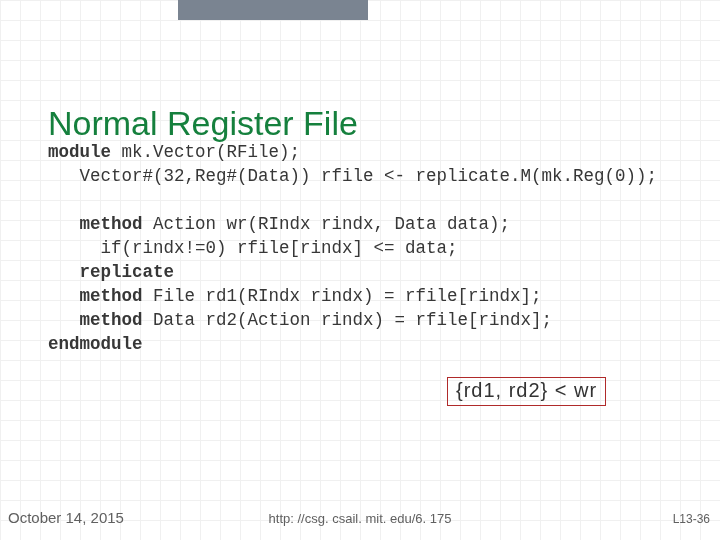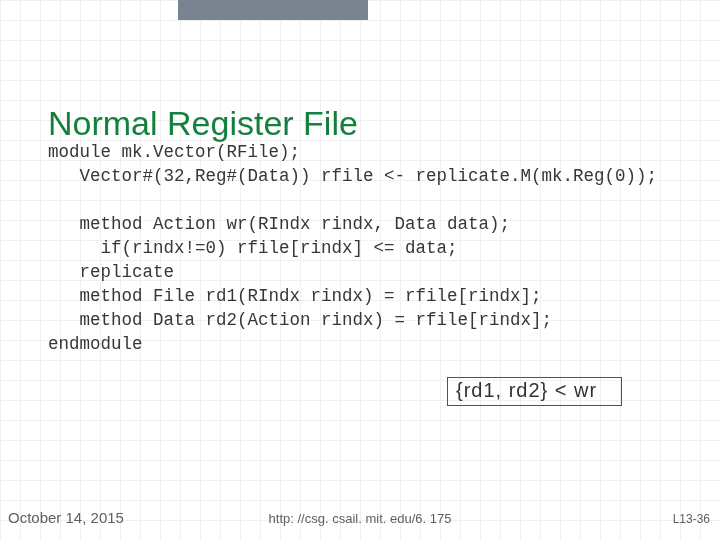--- a/index.html
+++ b/index.html
@@ -36,27 +36,27 @@
   .codeblock {
     position: absolute;
     top: 140px;
     left: 48px;
     font-family: "Courier New", Courier, monospace;
     font-size: 17.5px;
     line-height: 24px;
     color: #373737;
     white-space: pre;
   }
-  .codeblock .bold { font-weight: normal; }
+  .codeblock .bold { font-weight: bold; }
   .annot-box {
     position: absolute;
     top: 377px;
     left: 447px;
     border: 1.5px solid #b02a2a;
-    padding: 1px 24px 3px 8px;
+    padding: 1px 8px 3px 8px;
     font-family: Verdana, Geneva, sans-serif;
     font-size: 20px;
     color: #333;
     letter-spacing: 1px;
     background: rgba(255,255,255,0);
   }
   .footer-left {
     position: absolute;
     bottom: 14px;
     left: 8px;

